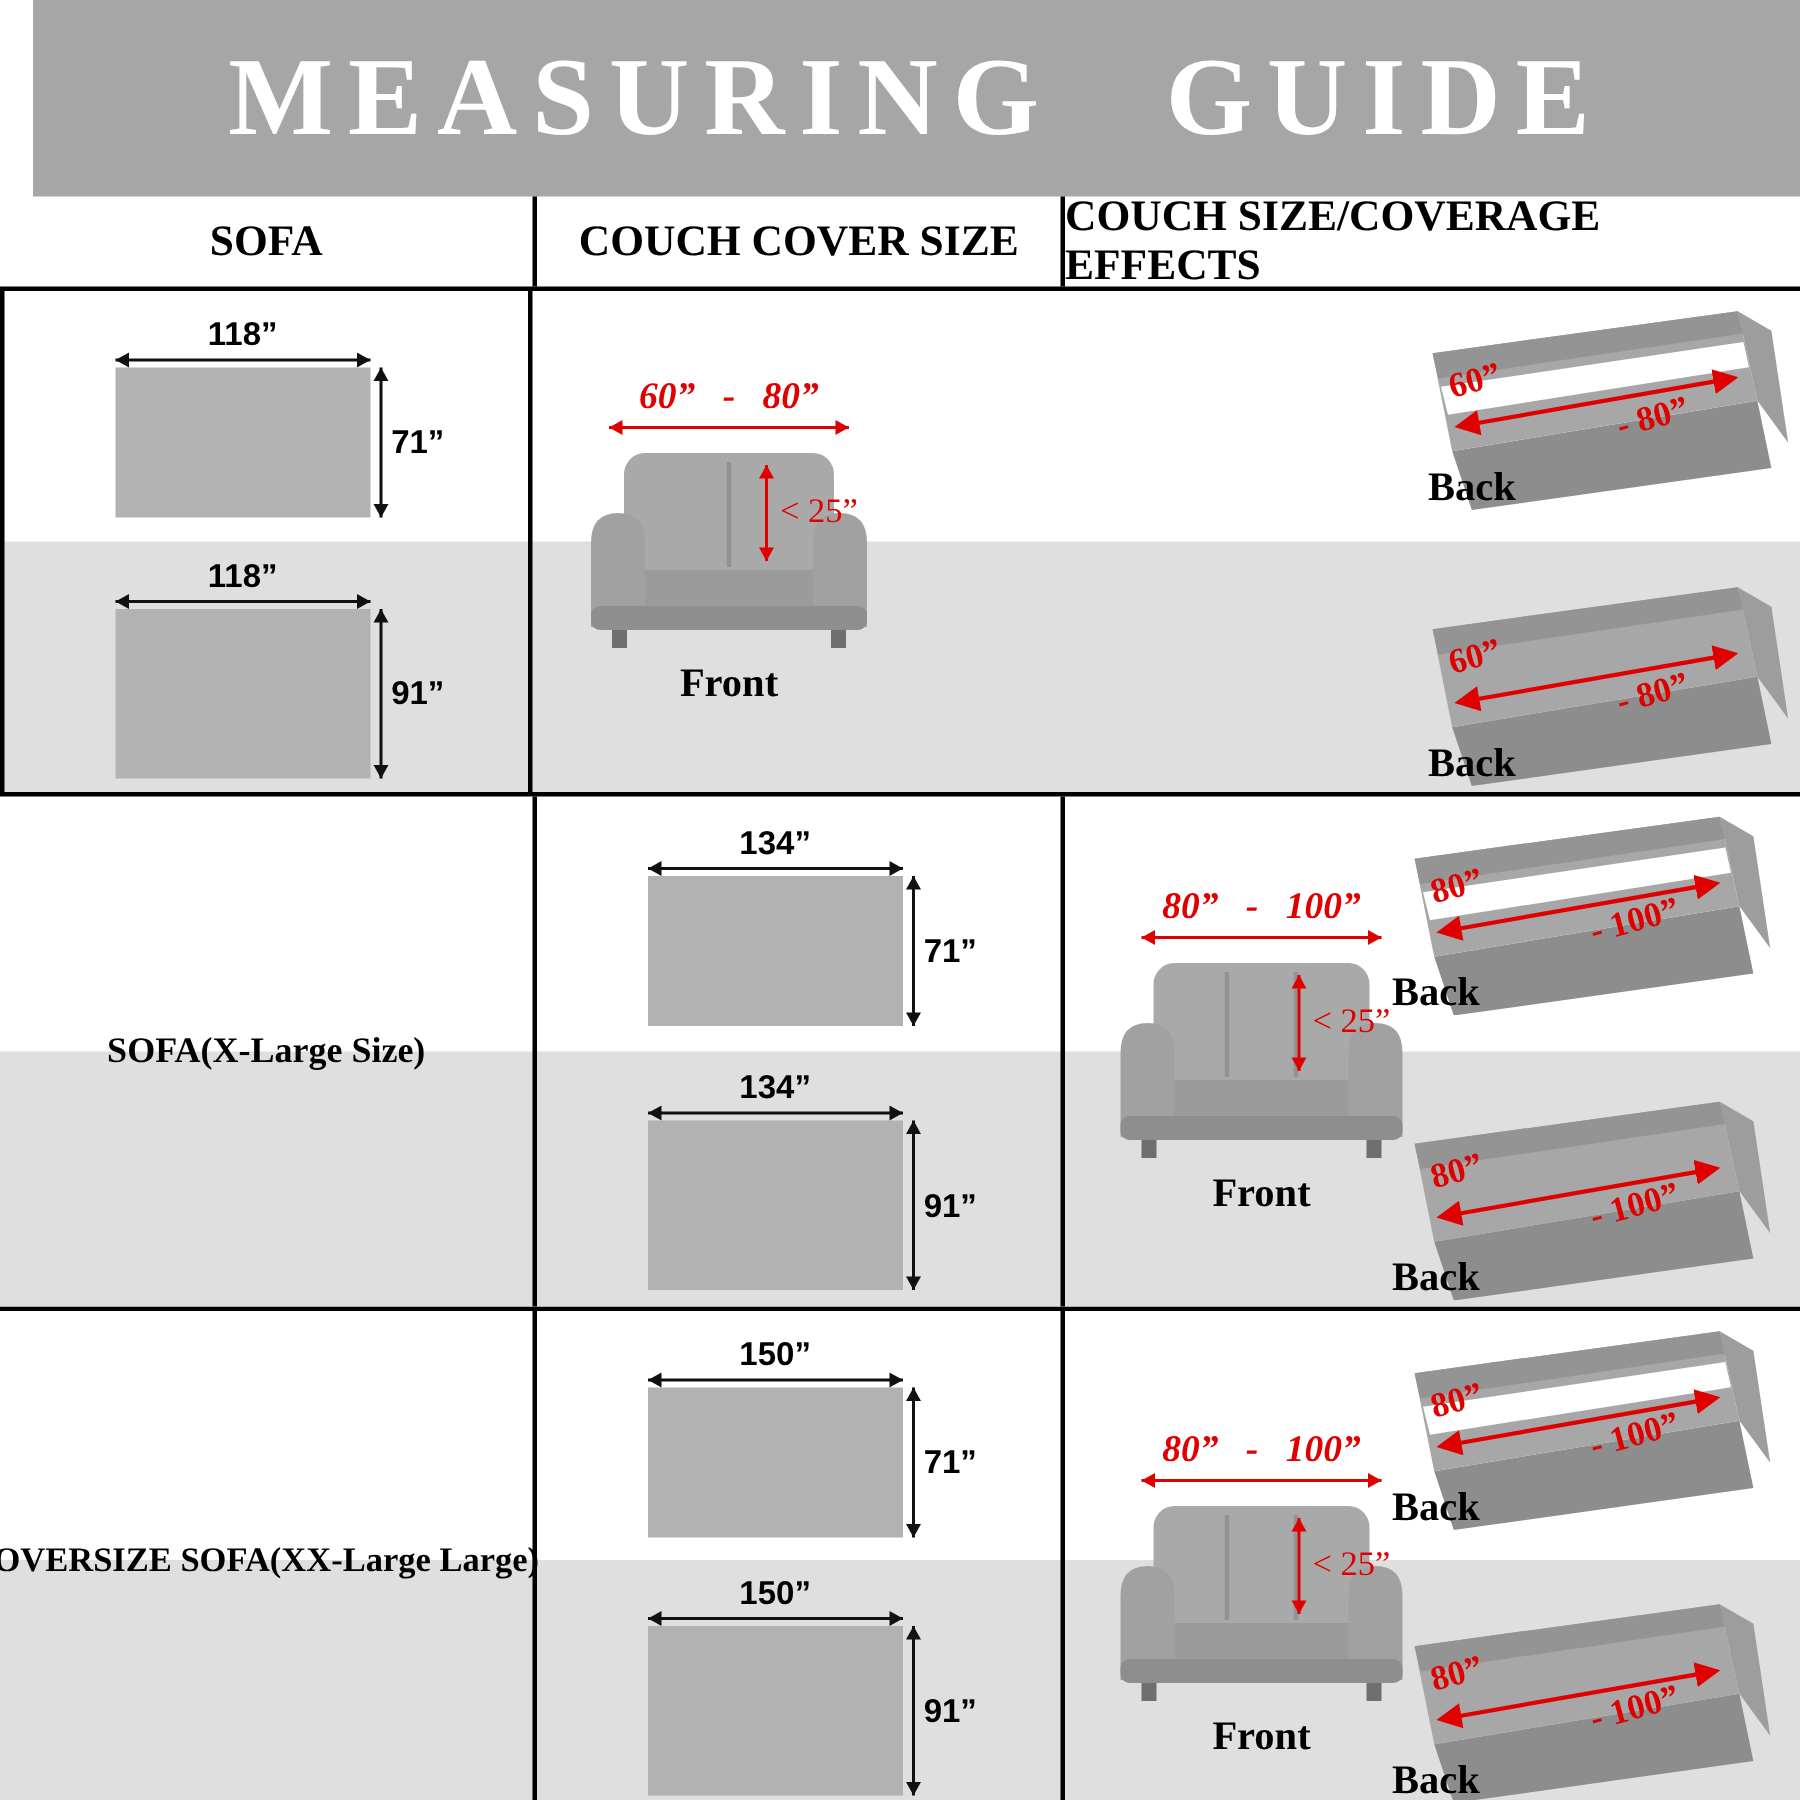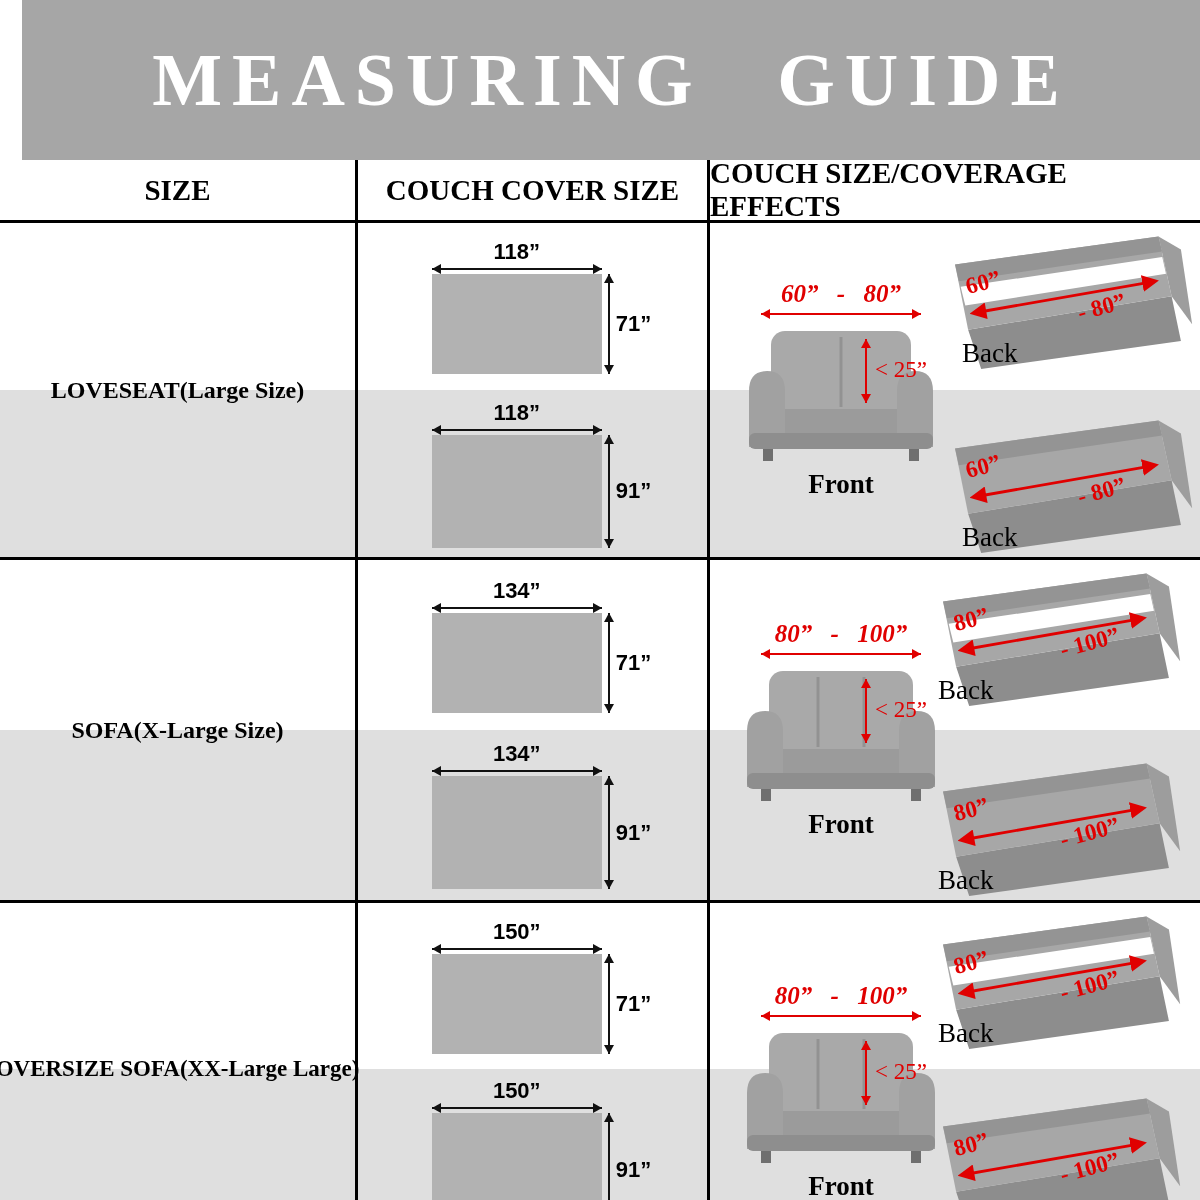--- a/index.html
+++ b/index.html
@@ -1,21 +1,21 @@
 <!DOCTYPE html>
 <html><head>
 <meta charset="utf-8">
 <style>
   * { box-sizing: border-box; margin: 0; padding: 0; }
   body {
     width: 1200px; height: 1200px; margin: 0 auto; background: #fff;
     font-family: "Liberation Serif", serif; color: #000; overflow: hidden;
   }
   
-  .banner { height: 160px; background: #a6a6a6; display: flex; align-items: center; justify-content: center; margin-left: 22px; }
+  .banner { height: 131px; background: #a6a6a6; display: flex; align-items: center; justify-content: center; margin-left: 22px; }
   .banner-title {
     color: #fff; font-size: 74px; font-weight: bold;
     letter-spacing: 10px; word-spacing: 46px; font-family: "Liberation Serif", serif;
   }
   
   .hdr { height: 63px; display: flex; border-bottom: 3px solid #000; }
   .hcell { display: flex; align-items: center; justify-content: center; font-weight: bold; font-size: 29px; }
   .c1 { width: 355px; }
   .c2 { width: 355px; border-left: 3px solid #000; border-right: 3px solid #000; }
   .c3 { flex: 1; }
@@ -64,21 +64,21 @@
   .sofa-front { width: 200px; height: 140px; display: block; }
   .depth-arrow { position: absolute; top: 14px; left: 124px; height: 64px; }
   .depth-label { position: absolute; top: 32px; left: 134px; color: #e00000; font-weight: normal; font-size: 23px; white-space: nowrap; }
   .viewname { font-weight: bold; font-size: 27px; }
   .front-group .viewname { margin-top: 4px; }
   
   .back-group { position: absolute; right: 6px; }
   .back-top { top: 6px; } .back-bottom { bottom: 4px; }
   .sofa-back { width: 252px; height: 140px; display: block; }
   .r2 .sofa-back, .r3 .sofa-back { width: 276px; }
-  .backname { position: absolute; left: 20px; bottom: 0; font-weight: normal; font-size: 27px; }
+  .backname { position: absolute; left: 10px; bottom: 0; font-weight: bold; font-size: 27px; }
   .backnum { font-family: "Liberation Serif", serif; font-weight: bold; font-size: 25px; fill: #e00000; }
   .redline { stroke: #e00000; stroke-width: 3; }
   .defs-svg { position: absolute; width: 0; height: 0; }
 </style>
 </head>
 <body>
 
 <svg class="defs-svg" aria-hidden="true">
   <defs>
     <marker id="raS" markerWidth="8" markerHeight="8" refX="1.5" refY="3" orient="auto">
@@ -122,31 +122,28 @@
       <polygon points="232,8 256,22 268,102 246,72" fill="#9d9d9d"></polygon>
     </symbol>
   </defs>
 </svg>
 
 <header class="banner">
   <div class="banner-title">MEASURING  GUIDE</div>
 </header>
 
 <div class="hdr">
-  <div class="hcell c1">SIZE</div>
+  <div class="hcell c1">SOFA</div>
   <div class="hcell c2">COUCH COVER SIZE</div>
   <div class="hcell c3">COUCH SIZE/COVERAGE EFFECTS</div>
 </div>
 
 <section class="row r1">
   <div class="band"></div>
   <div class="cells">
-    <div class="cell-size">
-      <div class="size-label">LOVESEAT(Large Size)</div>
-    </div>
     <div class="cell-cover">
       <div class="half">
         <div class="cover">
           <div class="cov-head">
             <span class="cov-w">118”</span>
             <div class="harrow black"></div>
           </div>
           <div class="cov-body">
             <div class="rect h71"></div>
             <div class="varrow black h71"></div>

